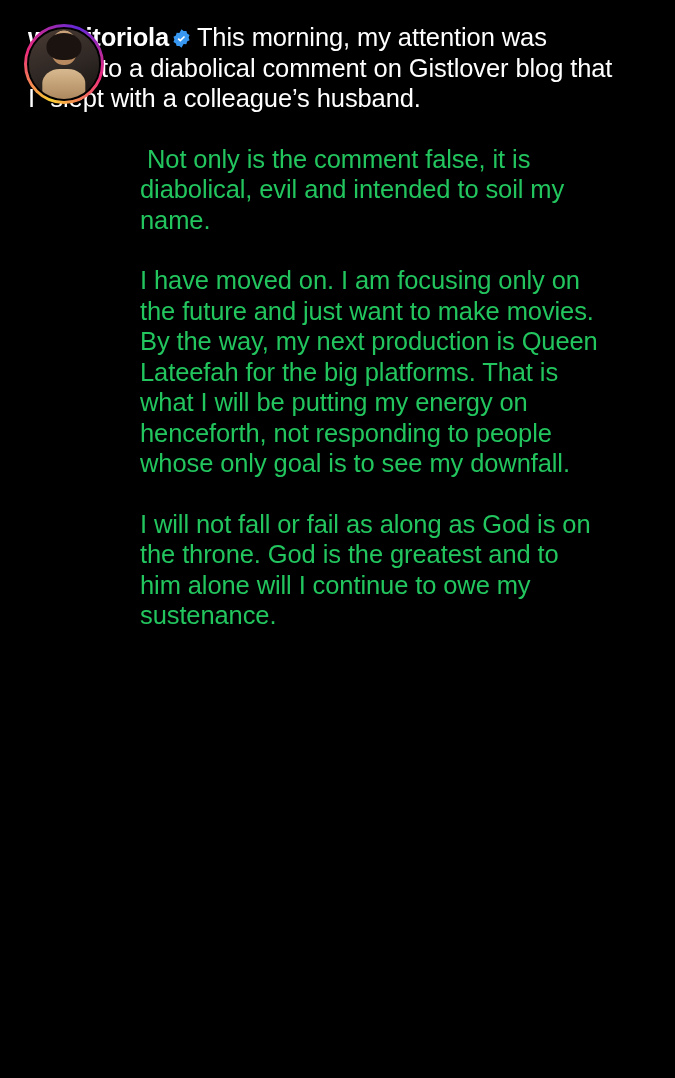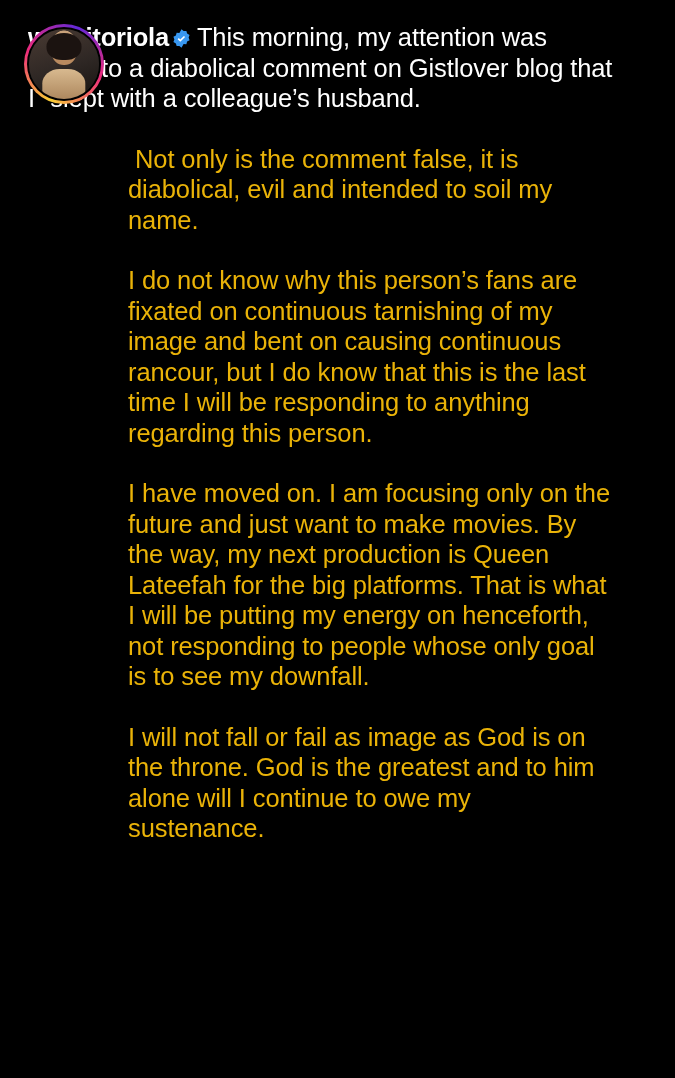--- a/index.html
+++ b/index.html
@@ -97,25 +97,25 @@
   }
   .verified {
     display: inline-block;
     width: 21px;
     height: 21px;
     vertical-align: -3px;
     margin: 0 5px 0 2px;
   }
   .body-text {
     padding: 0 0 0 0;
-    margin: 4px;
+    margin: 16px;
     font-size: 25.5px;
     line-height: 30.5px;
     letter-spacing: -0.1px;
-    color: #eab308;
+    color: #22c55e;
   }
   .para {
     margin: 0;
     padding: 0;
     white-space: pre-wrap;
   }
   .para.spacer-before {
     margin-top: 30px;
   }
   .text-block {
@@ -140,18 +140,17 @@
     </div>
   </div>
 
   <p class="caption first-block"><span class="username">wumitoriola</span><span class="verified"><svg viewBox="0 0 24 24" width="21" height="21" aria-hidden="true">
           <path fill="#3897f0" d="M12 1.5l2.4 2.06 3.16-.23.86 3.05 2.8 1.5-1.06 3 1.06 3-2.8 1.5-.86 3.05-3.16-.23L12 22.5l-2.4-2.06-3.16.23-.86-3.05-2.8-1.5 1.06-3-1.06-3 2.8-1.5.86-3.05 3.16.23z"></path>
           <path fill="#ffffff" d="M10.6 15.8l-3-3 1.3-1.3 1.7 1.7 4.2-4.2 1.3 1.3z"></path>
         </svg></span><span>This morning, my attention was called to a diabolical comment on Gistlover blog that I “slept with a colleague’s husband.</span></p>
 
   <div class="body-text text-block">
     <p class="para spacer-before"> Not only is the comment false, it is diabolical, evil and intended to soil my name.</p>
-    <p class="para spacer-before">I do not know why this person’s fans are fixated on continuous tarnishing of my image and bent on causing continuous rancour, but I do know that this is the last time I will be responding to anything regarding this person.</p>
     <p class="para spacer-before">I have moved on. I am focusing only on the future and just want to make movies. By the way, my next production is Queen Lateefah for the big platforms. That is what I will be putting my energy on henceforth, not responding to people whose only goal is to see my downfall.</p>
-    <p class="para spacer-before">I will not fall or fail as image as God is on the throne. God is the greatest and to him alone will I continue to owe my sustenance.</p>
+    <p class="para spacer-before">I will not fall or fail as along as God is on the throne. God is the greatest and to him alone will I continue to owe my sustenance.</p>
   </div>
 
 </div>
 
 </body></html>

